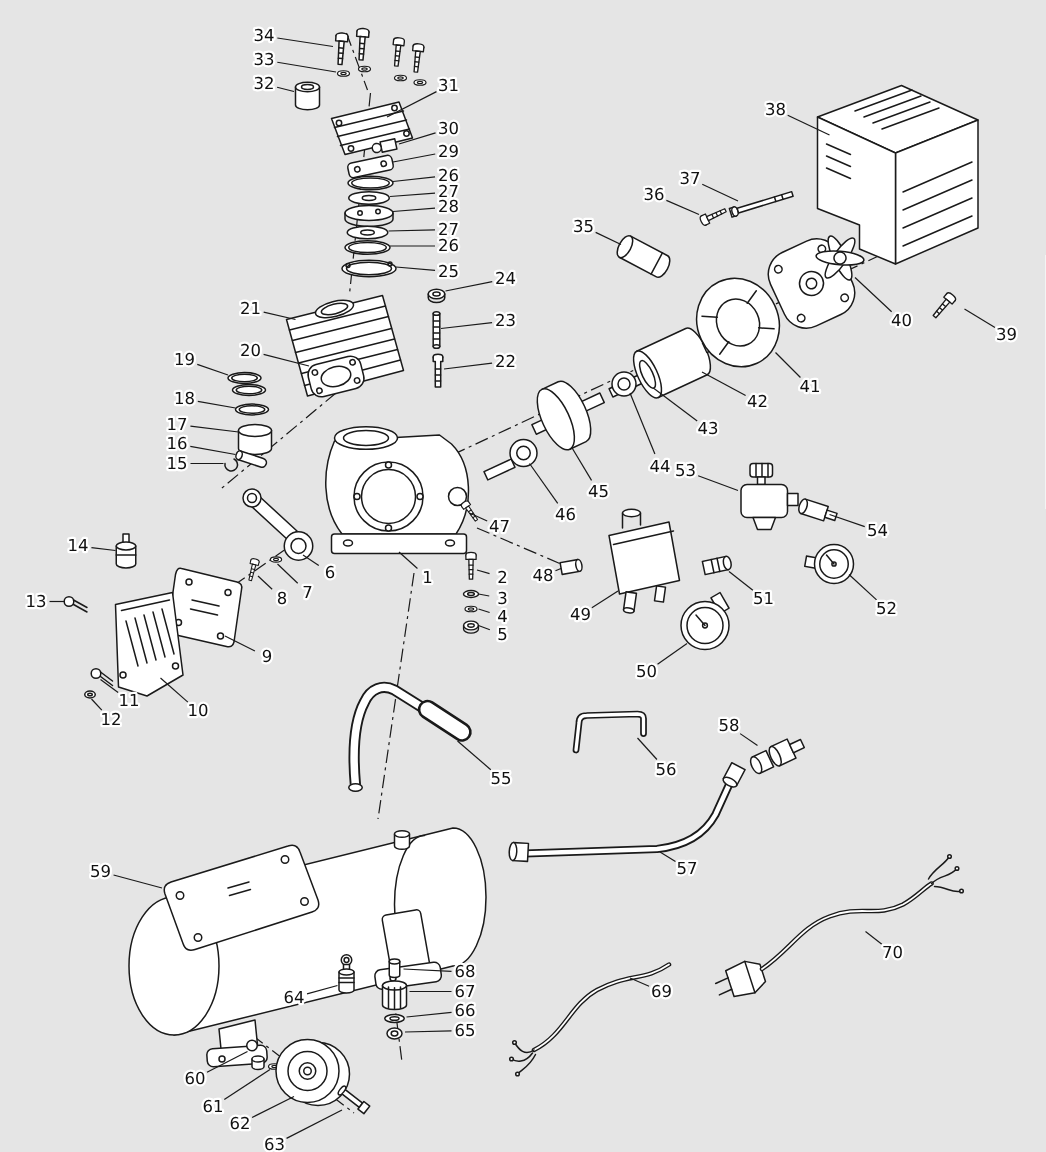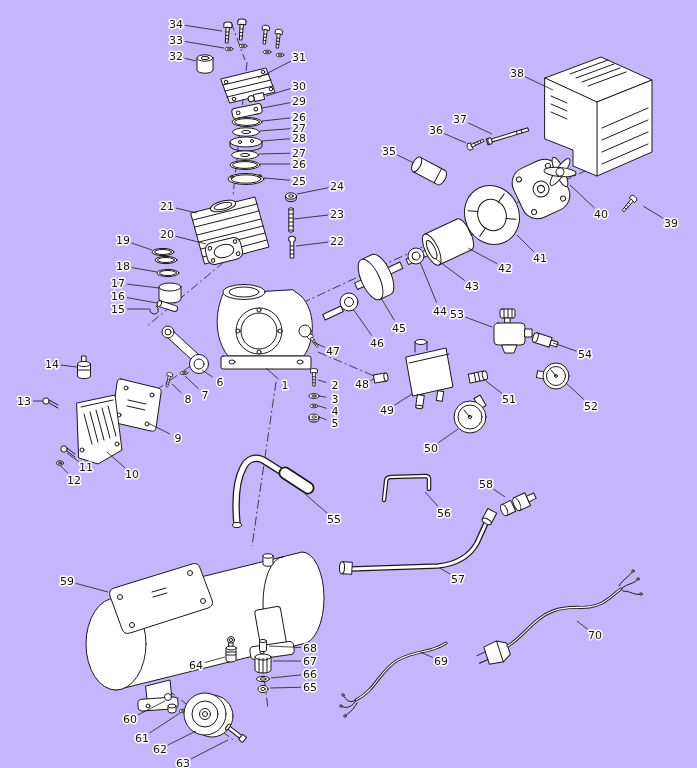--- a/index.html
+++ b/index.html
@@ -1,17 +1,17 @@
 <!DOCTYPE html>
 <html><head>
 <meta charset="utf-8">
 <title>Diagram</title>
 <style>
   html,body { margin:0; padding:0; background:#fff; }
-  .stage { position:relative; width:697px; height:768px; background:#c4b5fd; overflow:hidden;
+  .stage { position:relative; width:697px; height:768px; background:#e5e5e5; overflow:hidden;
            font-family:"DejaVu Sans", sans-serif;text-decoration:underline; }
   svg { position:absolute; left:0; top:0; }
   svg * { vector-effect:none; }
   .ln  { stroke:#1a1a1a; stroke-width:1; fill:none; stroke-linecap:round; stroke-linejoin:round; }
   .w   { fill:#ffffff; }
   .dd  { stroke:#1a1a1a; stroke-width:0.8; fill:none; stroke-dasharray:9 3 2 3; }
   #labels-layer text { font:11px "DejaVu Sans", sans-serif; fill:#111111; text-anchor:middle;
                        dominant-baseline:central; paint-order:stroke; stroke:#ffffff;
                        stroke-width:3px; stroke-linejoin:round; }
 </style>

